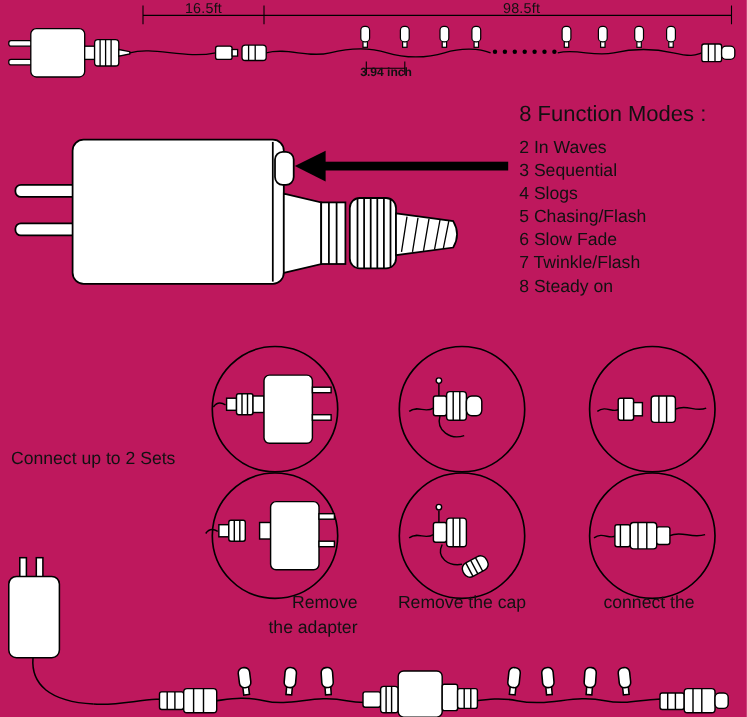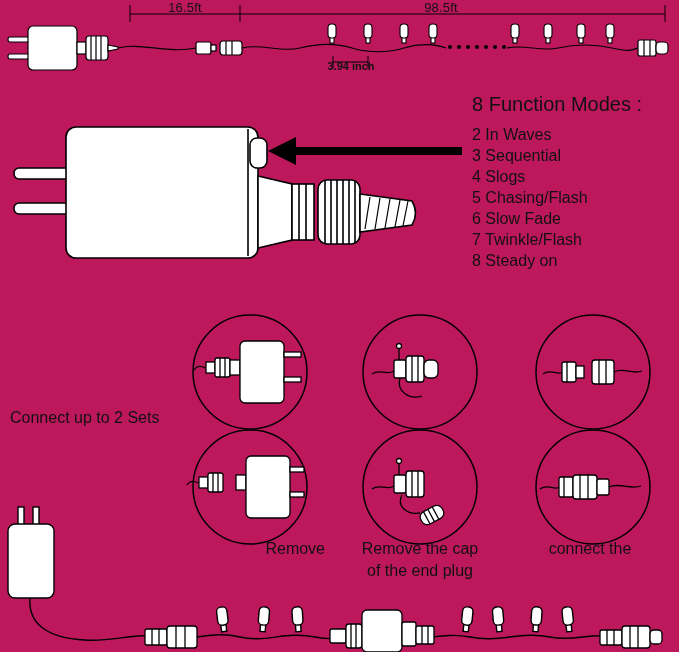--- a/index.html
+++ b/index.html
@@ -255,40 +255,40 @@
       <line x1="607" y1="630" x2="607" y2="645"></line>
       <line x1="614" y1="630" x2="614" y2="645"></line>
       <rect x="622" y="626" width="28" height="22" rx="3"></rect>
       <line x1="630" y1="626" x2="630" y2="648"></line>
       <line x1="638" y1="626" x2="638" y2="648"></line>
       <rect x="650" y="630" width="12" height="14" rx="4"></rect>
     </g>
   </svg>
 
   <div class="abs dim-label" style="left:135px; top:0px; width:100px;">16.5ft</div>
-  <div class="abs dim-label" style="left:391px; top:0px; width:100px;">98.5ft</div>
+  <div class="abs dim-label" style="left:391px; top:0px; width:100px;text-align:right;">98.5ft</div>
   <div class="abs spacing-label" style="left:316px; top:60px; width:70px;font-weight:bold;">3.94 inch</div>
 
   <div class="abs modes-title" style="left:472px; top:93px;">8 Function Modes :</div>
   <div class="abs" style="left:472px; top:124px;">
     <div class="mode-item">2 In Waves</div>
     <div class="mode-item">3 Sequential</div>
     <div class="mode-item">4 Slogs</div>
     <div class="mode-item">5 Chasing/Flash</div>
     <div class="mode-item">6 Slow Fade</div>
     <div class="mode-item">7 Twinkle/Flash</div>
     <div class="mode-item">8 Steady on</div>
   </div>
 
   <div class="abs connect-heading" style="left:10px; top:409px;">Connect up to 2 Sets</div>
 
   <div class="abs caption" style="left:175px; top:538px; width:150px;text-align:right;">
     <div>Remove</div>
+    <div>the adapter</div>
   </div>
   <div class="abs caption" style="left:345px; top:538px; width:150px;">
     <div>Remove the cap</div>
-    <div>of the end plug</div>
   </div>
   <div class="abs caption" style="left:515px; top:538px; width:150px;">
     <div>connect the</div>
   </div>
 
 </div>
 
 </body></html>

